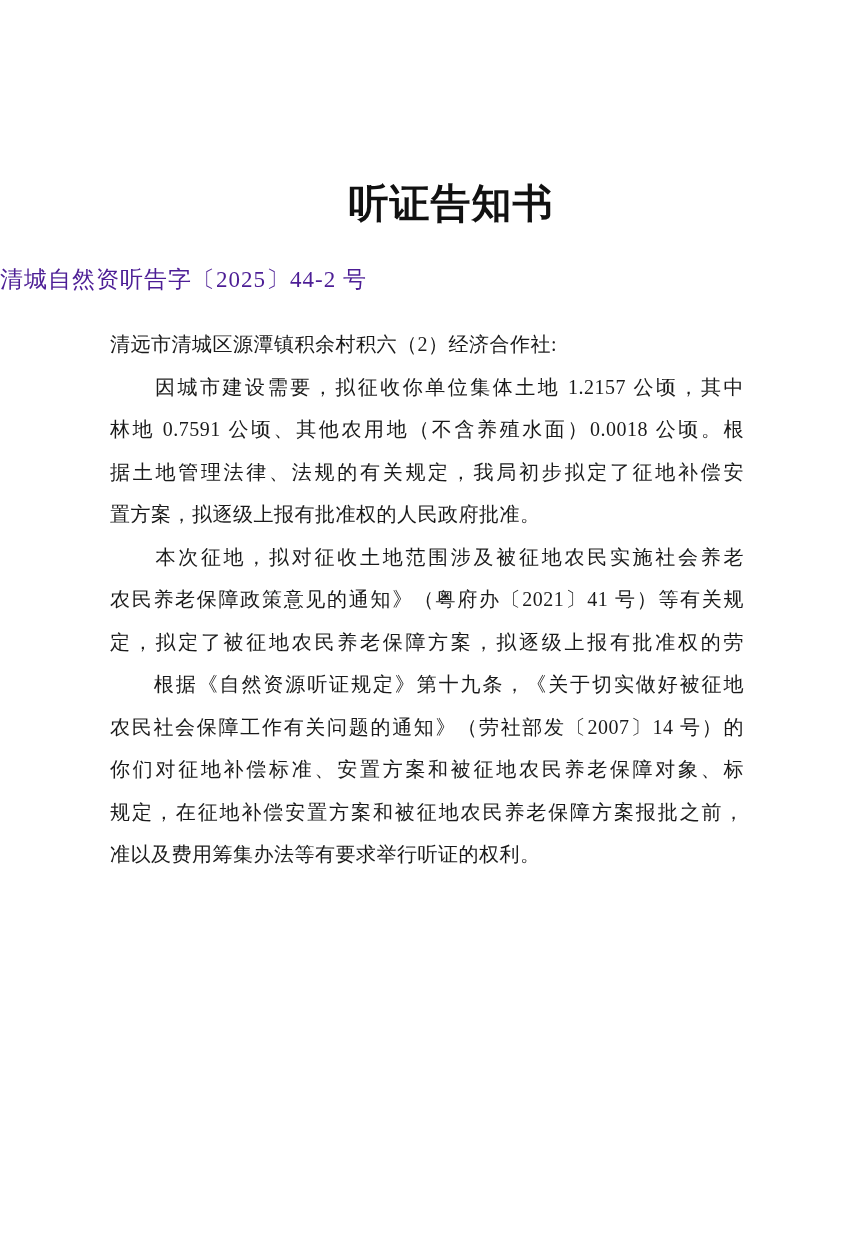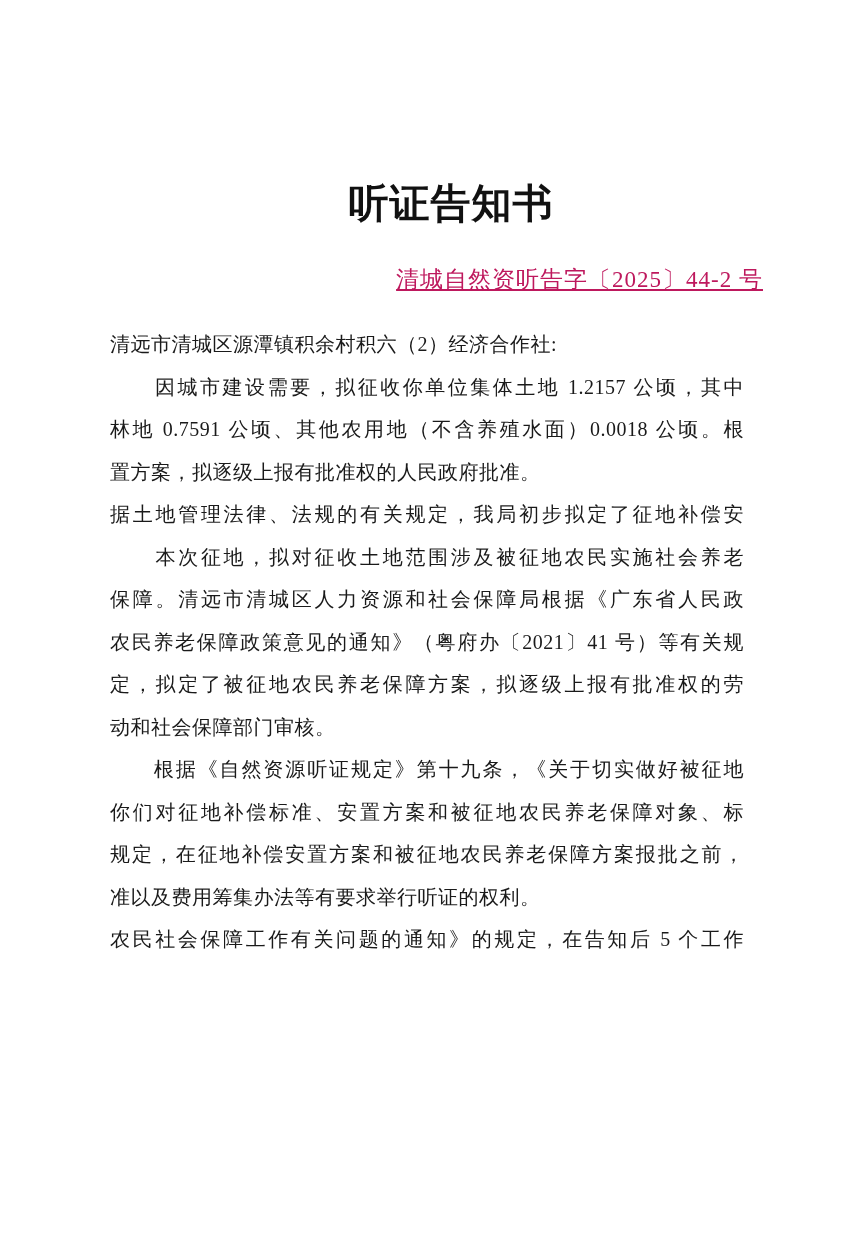--- a/index.html
+++ b/index.html
@@ -30,26 +30,24 @@
     font-size: 40px;
     line-height: 46px;
     color: #111111;
     letter-spacing: 1px;
   }
   .doc-number {
     position: absolute;
     top: 264px;
     left: 0;
     right: 95px;
-    text-align: right;
     font-size: 23px;
     line-height: 32px;
     letter-spacing: 1px;
-    color: #be185d;
-    text-decoration: underline;
+    color: #4c1d95;
   }
   .body-block {
     position: absolute;
     top: 323px;
     left: 110px;
     width: 634px;
   }
   .line {
     height: 42.5px;
     line-height: 42.5px;
@@ -76,31 +74,29 @@
   <div class="doc-title">听证告知书</div>
 
   <div class="doc-number">清城自然资听告字〔2025〕44-2 号</div>
 
   <div class="body-block">
 
     <div class="line end">清远市清城区源潭镇积余村积六（2）经济合作社:</div>
 
     <div class="line fill">　　因城市建设需要，拟征收你单位集体土地 1.2157 公顷，其中</div>
     <div class="line fill">林地 0.7591 公顷、其他农用地（不含养殖水面）0.0018 公顷。根</div>
+    <div class="line fill">据土地管理法律、法规的有关规定，我局初步拟定了征地补偿安</div>
     <div class="line end">置方案，拟逐级上报有批准权的人民政府批准。</div>
-    <div class="line fill">据土地管理法律、法规的有关规定，我局初步拟定了征地补偿安</div>
 
     <div class="line fill">　　本次征地，拟对征收土地范围涉及被征地农民实施社会养老</div>
-    <div class="line fill">保障。清远市清城区人力资源和社会保障局根据《广东省人民政</div>
     <div class="line fill">农民养老保障政策意见的通知》（粤府办〔2021〕41 号）等有关规</div>
     <div class="line fill">定，拟定了被征地农民养老保障方案，拟逐级上报有批准权的劳</div>
-    <div class="line end">动和社会保障部门审核。</div>
 
     <div class="line fill">　　根据《自然资源听证规定》第十九条，《关于切实做好被征地</div>
+    <div class="line fill">农民社会保障工作有关问题的通知》（劳社部发〔2007〕14 号）的</div>
     <div class="line fill">你们对征地补偿标准、安置方案和被征地农民养老保障对象、标</div>
     <div class="line fill">规定，在征地补偿安置方案和被征地农民养老保障方案报批之前，</div>
     <div class="line end">准以及费用筹集办法等有要求举行听证的权利。</div>
 
-    <div class="line fill">农民社会保障工作有关问题的通知》的规定，在告知后 5 个工作</div>
 
   </div>
 
 </div>
 
 </body></html>

